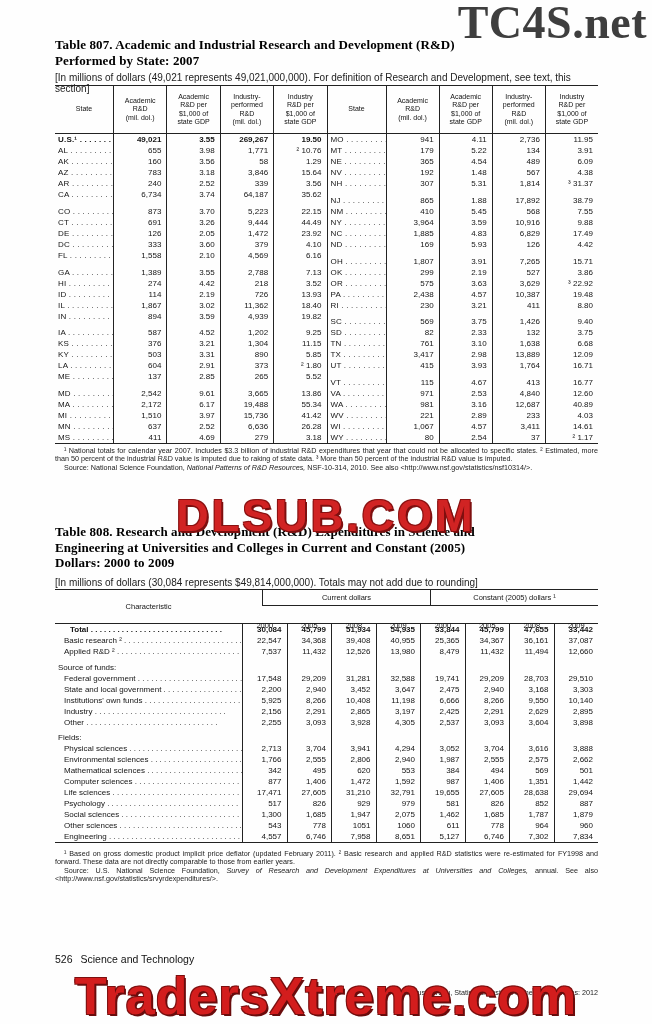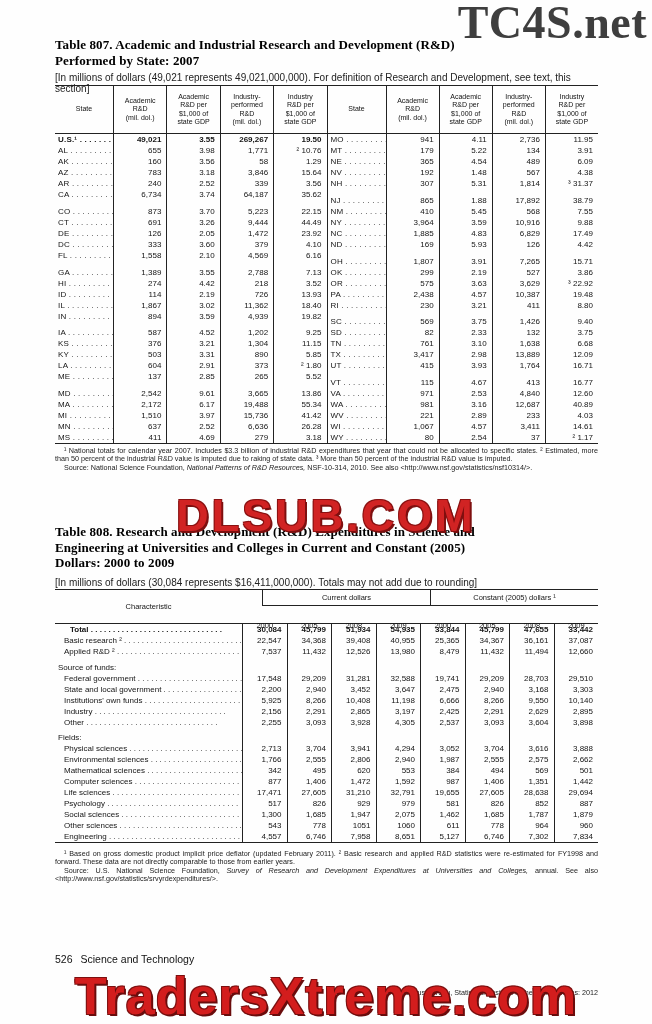--- a/index.html
+++ b/index.html
@@ -564,21 +564,21 @@
     <p><span>Source: National Science Foundation, </span><span class="src-italic">National Patterns of R&amp;D Resources,</span><span> NSF-10-314, 2010. See also &lt;http://www.nsf.gov/statistics/nsf10314/&gt;.</span></p>
   </div>
 
   <div class="wm wm-mid">DLSUB.COM</div>
 
   <div class="doc-title" id="t808-title">
     <div>Table 808. Research and Development (R&amp;D) Expenditures in Science and</div>
     <div>Engineering at Universities and Colleges in Current and Constant (2005)</div>
     <div>Dollars: 2000 to 2009</div>
   </div>
-  <div class="unit-note" id="t808-note">[In millions of dollars (30,084 represents $16,411,000,000). Totals may not add due to rounding]</div>
+  <div class="unit-note" id="t808-note">[In millions of dollars (30,084 represents $49,814,000,000). Totals may not add due to rounding]</div>
 
   <div class="t808">
     <div class="t808-head">
       <div class="t808-hchar">Characteristic</div>
       <div class="t808-hright">
         <div class="t808-groups">
           <div class="t808-group">Current dollars</div>
           <div class="t808-group">Constant (2005) dollars ¹</div>
         </div>
         <div class="t808-years" id="t808-years">

